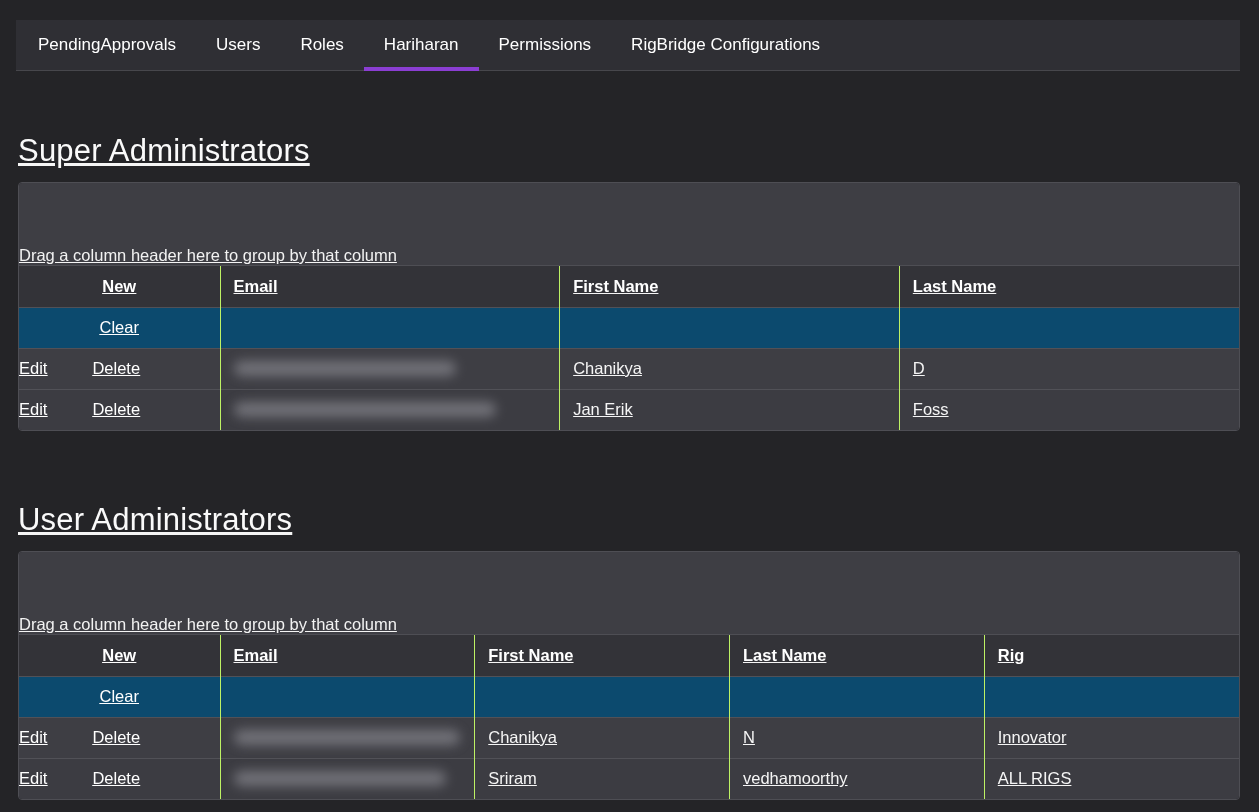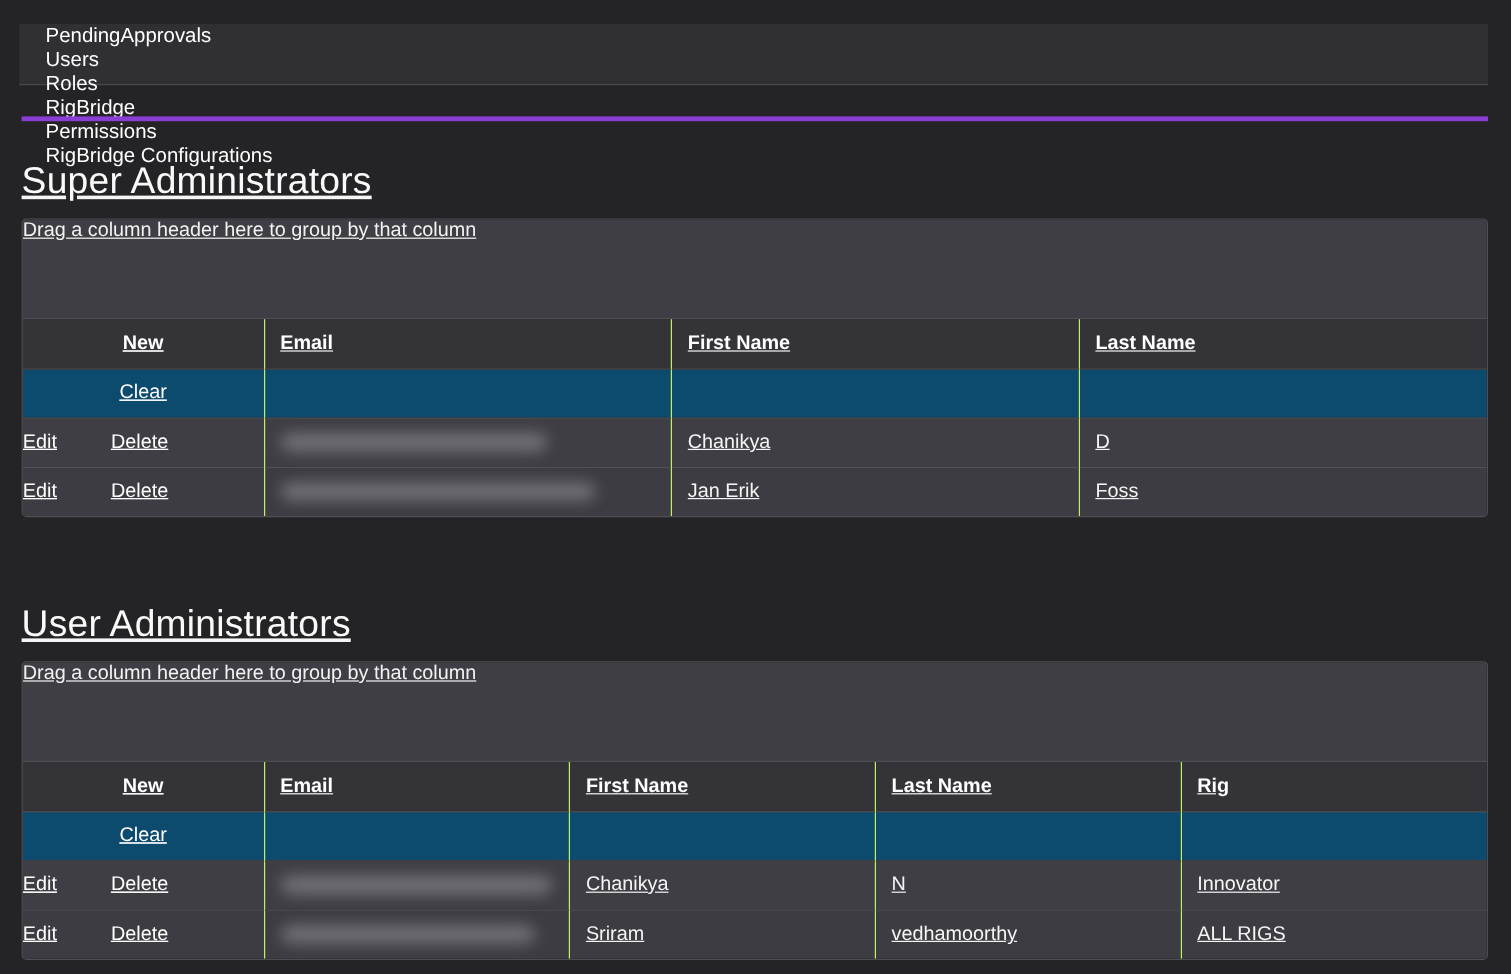--- a/index.html
+++ b/index.html
@@ -13,21 +13,20 @@
   }
   
   .navbar {
     margin: 20px 19px 0 16px;
     height: 51px;
     background: #2f2f34;
     border-bottom: 1px solid #47474c;
     display: flex;
     align-items: stretch;
     padding-left: 2px;
-    flex-direction: column;
   }
   .tab {
     display: flex;
     align-items: center;
     padding: 0 20px;
     font-size: 17px;
     color: #ffffff;
     cursor: pointer;
     position: relative;
     white-space: nowrap;
@@ -53,21 +52,21 @@
   .grid {
     border: 1px solid #4e4e54;
     border-radius: 4px;
     overflow: hidden;
   }
   .group-panel {
     height: 83px;
     background: #3e3e44;
     border-bottom: 1px solid #4e4e54;
     display: flex;
-    align-items: flex-start;
+    align-items: flex-end;
     font-size: 16.5px;
     color: #f2f2f2;
   }
   table {
     width: 100%;
     border-collapse: collapse;
     table-layout: fixed;
     padding-left: 24px;
   }
   col.action-col { width: 201px; }
@@ -114,21 +113,21 @@
     filter: blur(6px);
   }
 </style>
 </head>
 <body>
 
 <nav class="navbar" id="nav-tabs">
     <div class="tab">PendingApprovals</div>
     <div class="tab">Users</div>
     <div class="tab">Roles</div>
-    <div class="tab active">RigBridge</div>
+    <div class="tab active">Hariharan</div>
     <div class="tab">Permissions</div>
     <div class="tab">RigBridge Configurations</div>
   </nav>
 
 <main class="content" id="sections">
     <section class="section">
       <h1 class="section-title">Super Administrators</h1>
       <div class="grid">
         <div class="group-panel">
           <span>Drag a column header here to group by that column</span>

